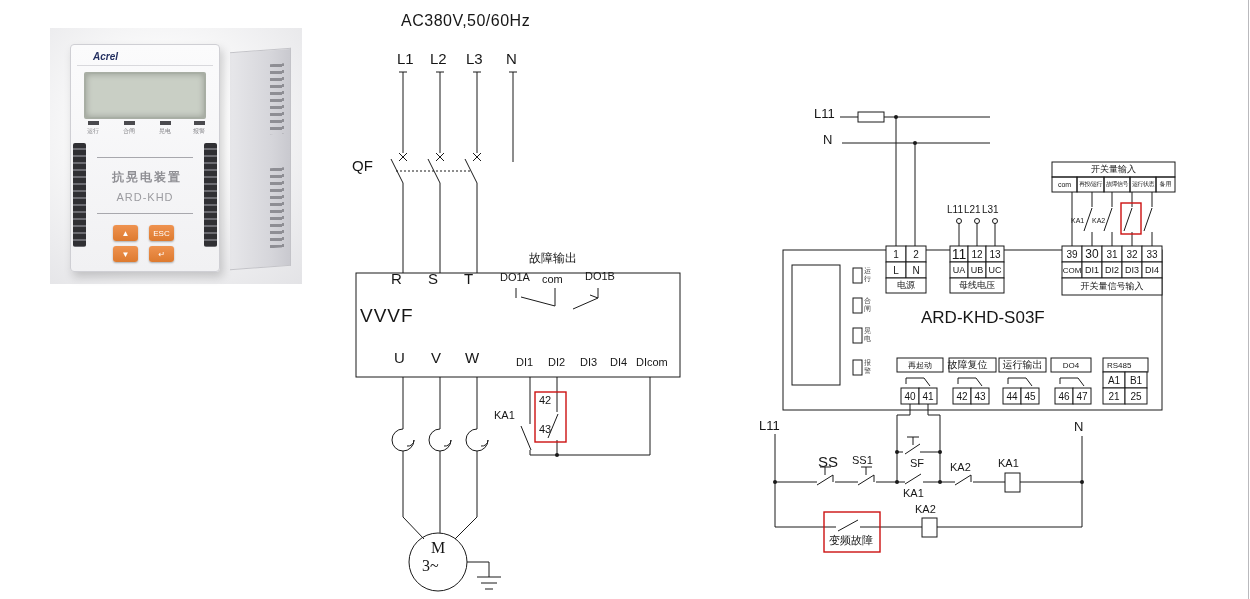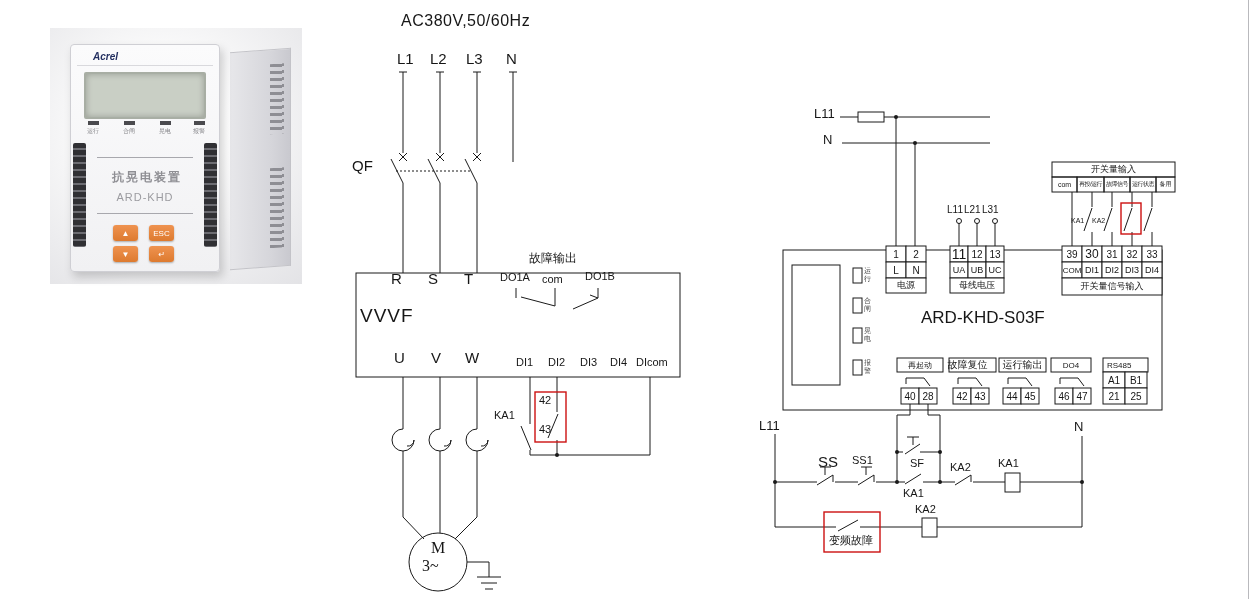--- a/index.html
+++ b/index.html
@@ -305,21 +305,21 @@
   <div class="cell" style="left:1142px;top:246px;width:20px;height:16px;font-size:10px">33</div>
   <div class="cell" style="left:1062px;top:262px;width:20px;height:16px;font-size:8px">COM</div>
   <div class="cell" style="left:1082px;top:262px;width:20px;height:16px;font-size:9px">DI1</div>
   <div class="cell" style="left:1102px;top:262px;width:20px;height:16px;font-size:9px">DI2</div>
   <div class="cell" style="left:1122px;top:262px;width:20px;height:16px;font-size:9px">DI3</div>
   <div class="cell" style="left:1142px;top:262px;width:20px;height:16px;font-size:9px">DI4</div>
   <div class="cell" style="left:1062px;top:278px;width:100px;height:17px;font-size:9px">开关量信号输入</div>
 
   <div class="cell" style="left:897px;top:358px;width:46px;height:14px;font-size:8px">再起动</div>
   <div class="cell" style="left:901px;top:388px;width:18px;height:16px;font-size:10px">40</div>
-  <div class="cell" style="left:919px;top:388px;width:18px;height:16px;font-size:10px">28</div>
+  <div class="cell" style="left:919px;top:388px;width:18px;height:16px;font-size:10px">41</div>
   <div class="cell" style="left:944px;top:358px;width:47px;height:14px;font-size:10px">故障复位</div>
   <div class="cell" style="left:953px;top:388px;width:18px;height:16px;font-size:10px">42</div>
   <div class="cell" style="left:971px;top:388px;width:18px;height:16px;font-size:10px">43</div>
   <div class="cell" style="left:999px;top:358px;width:47px;height:14px;font-size:10px">运行输出</div>
   <div class="cell" style="left:1003px;top:388px;width:18px;height:16px;font-size:10px">44</div>
   <div class="cell" style="left:1021px;top:388px;width:18px;height:16px;font-size:10px">45</div>
   <div class="cell" style="left:1051px;top:358px;width:40px;height:14px;font-size:8px">DO4</div>
   <div class="cell" style="left:1055px;top:388px;width:18px;height:16px;font-size:10px">46</div>
   <div class="cell" style="left:1073px;top:388px;width:18px;height:16px;font-size:10px">47</div>
   <div class="cell" style="left:1103px;top:358px;width:45px;height:14px;font-size:8px;justify-content:flex-start;padding-left:4px">RS485</div>

